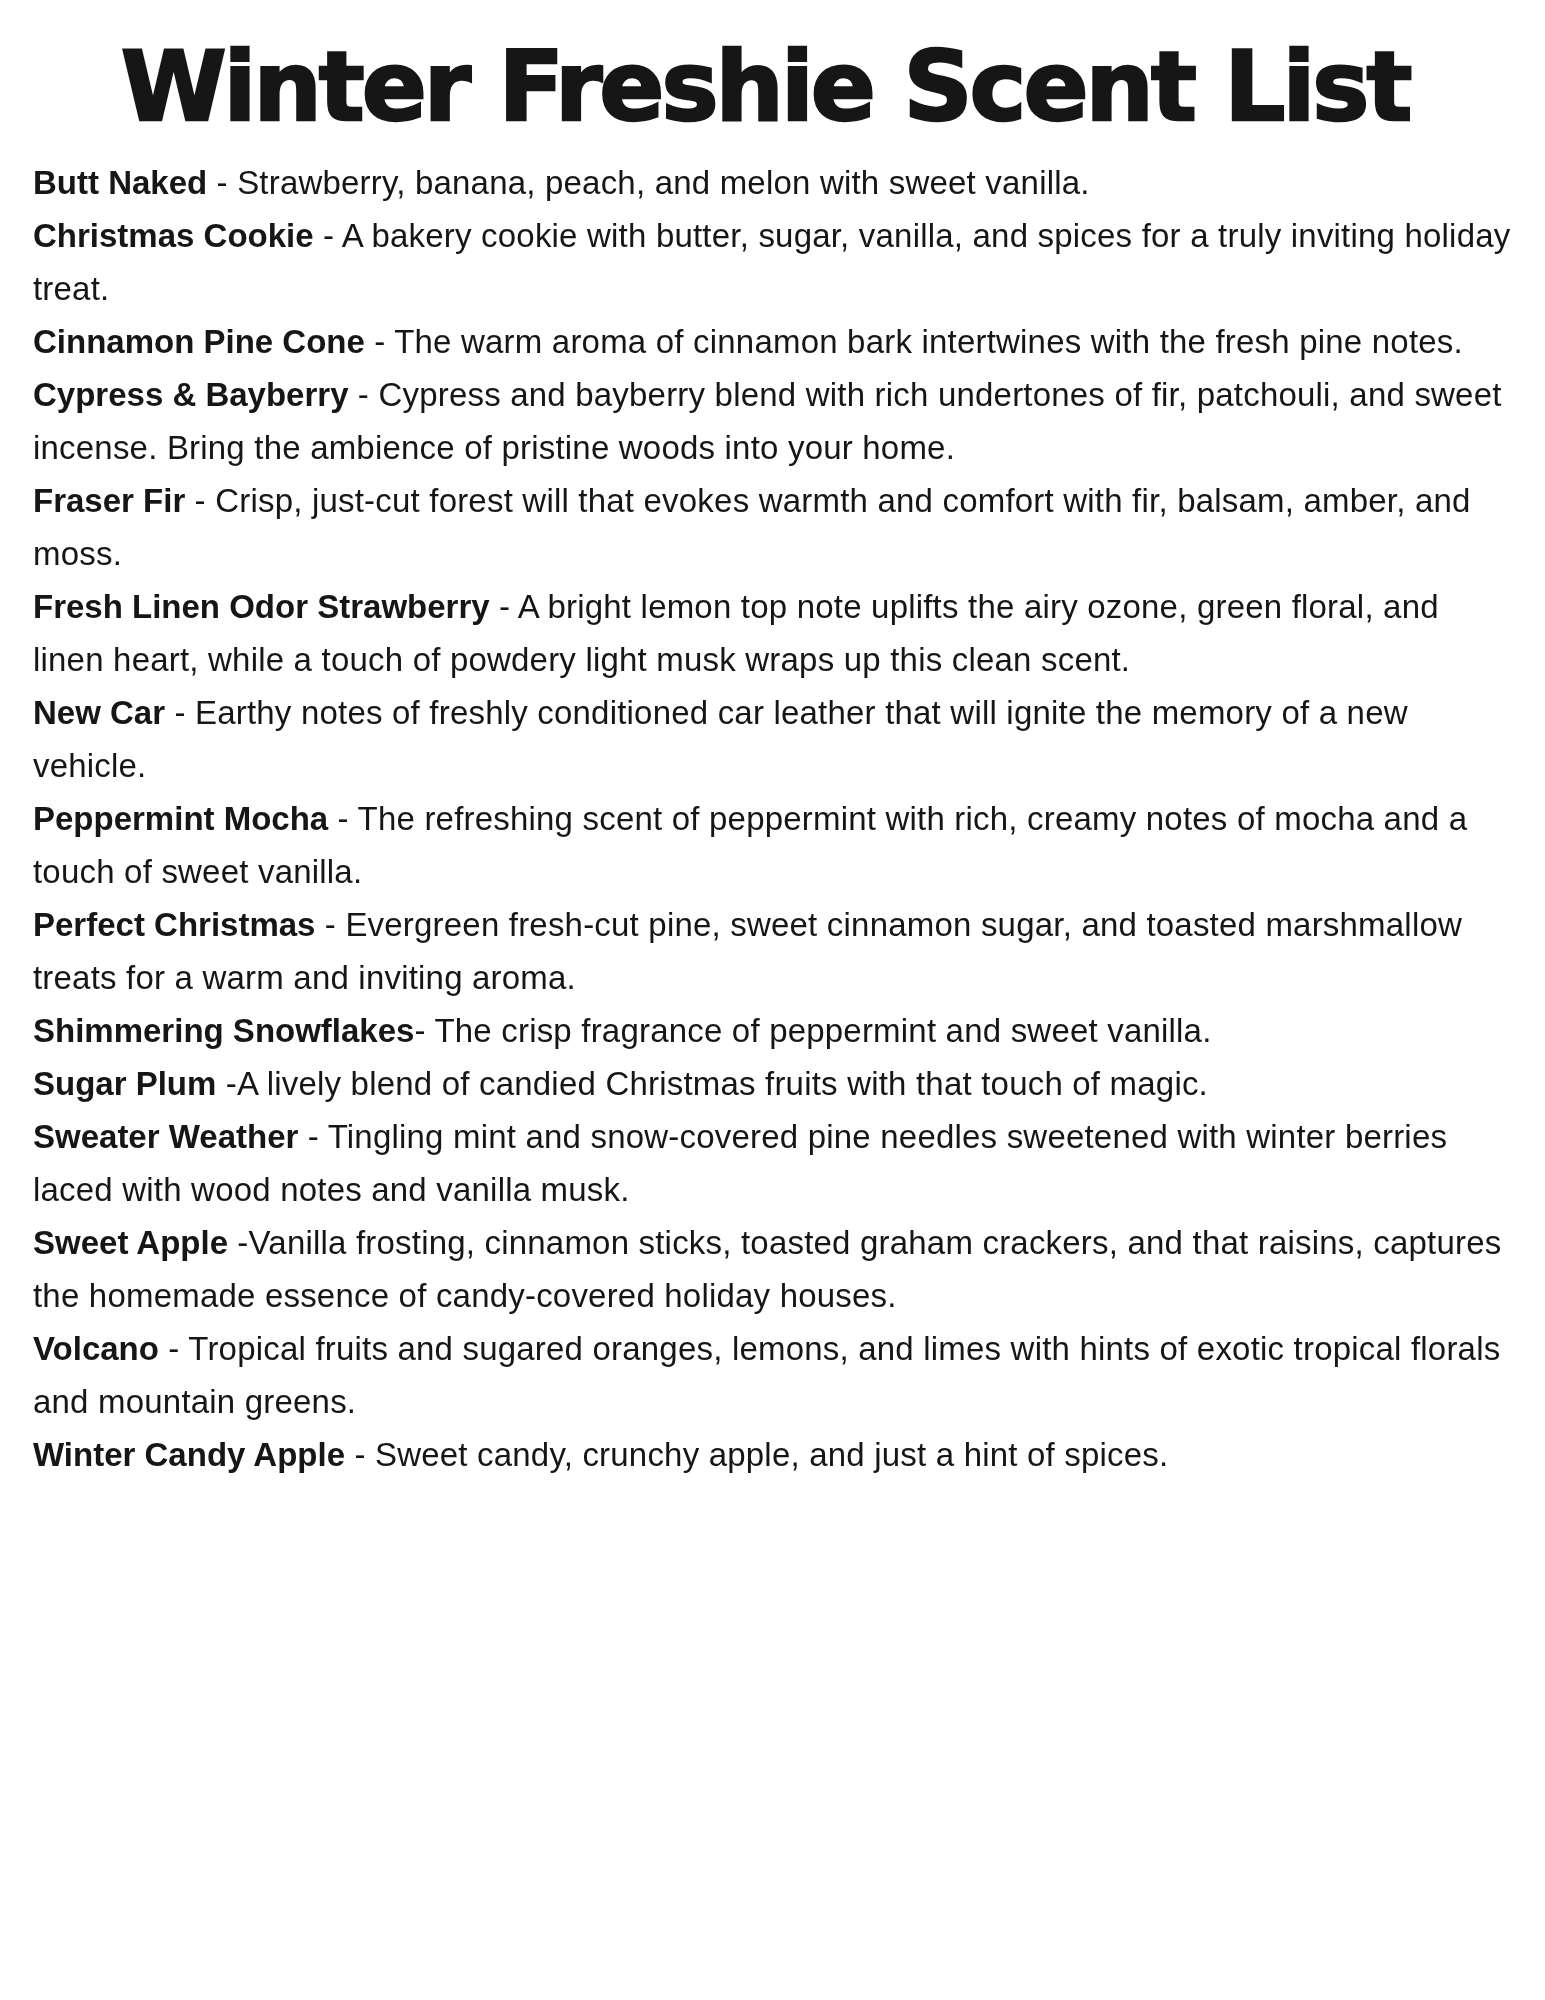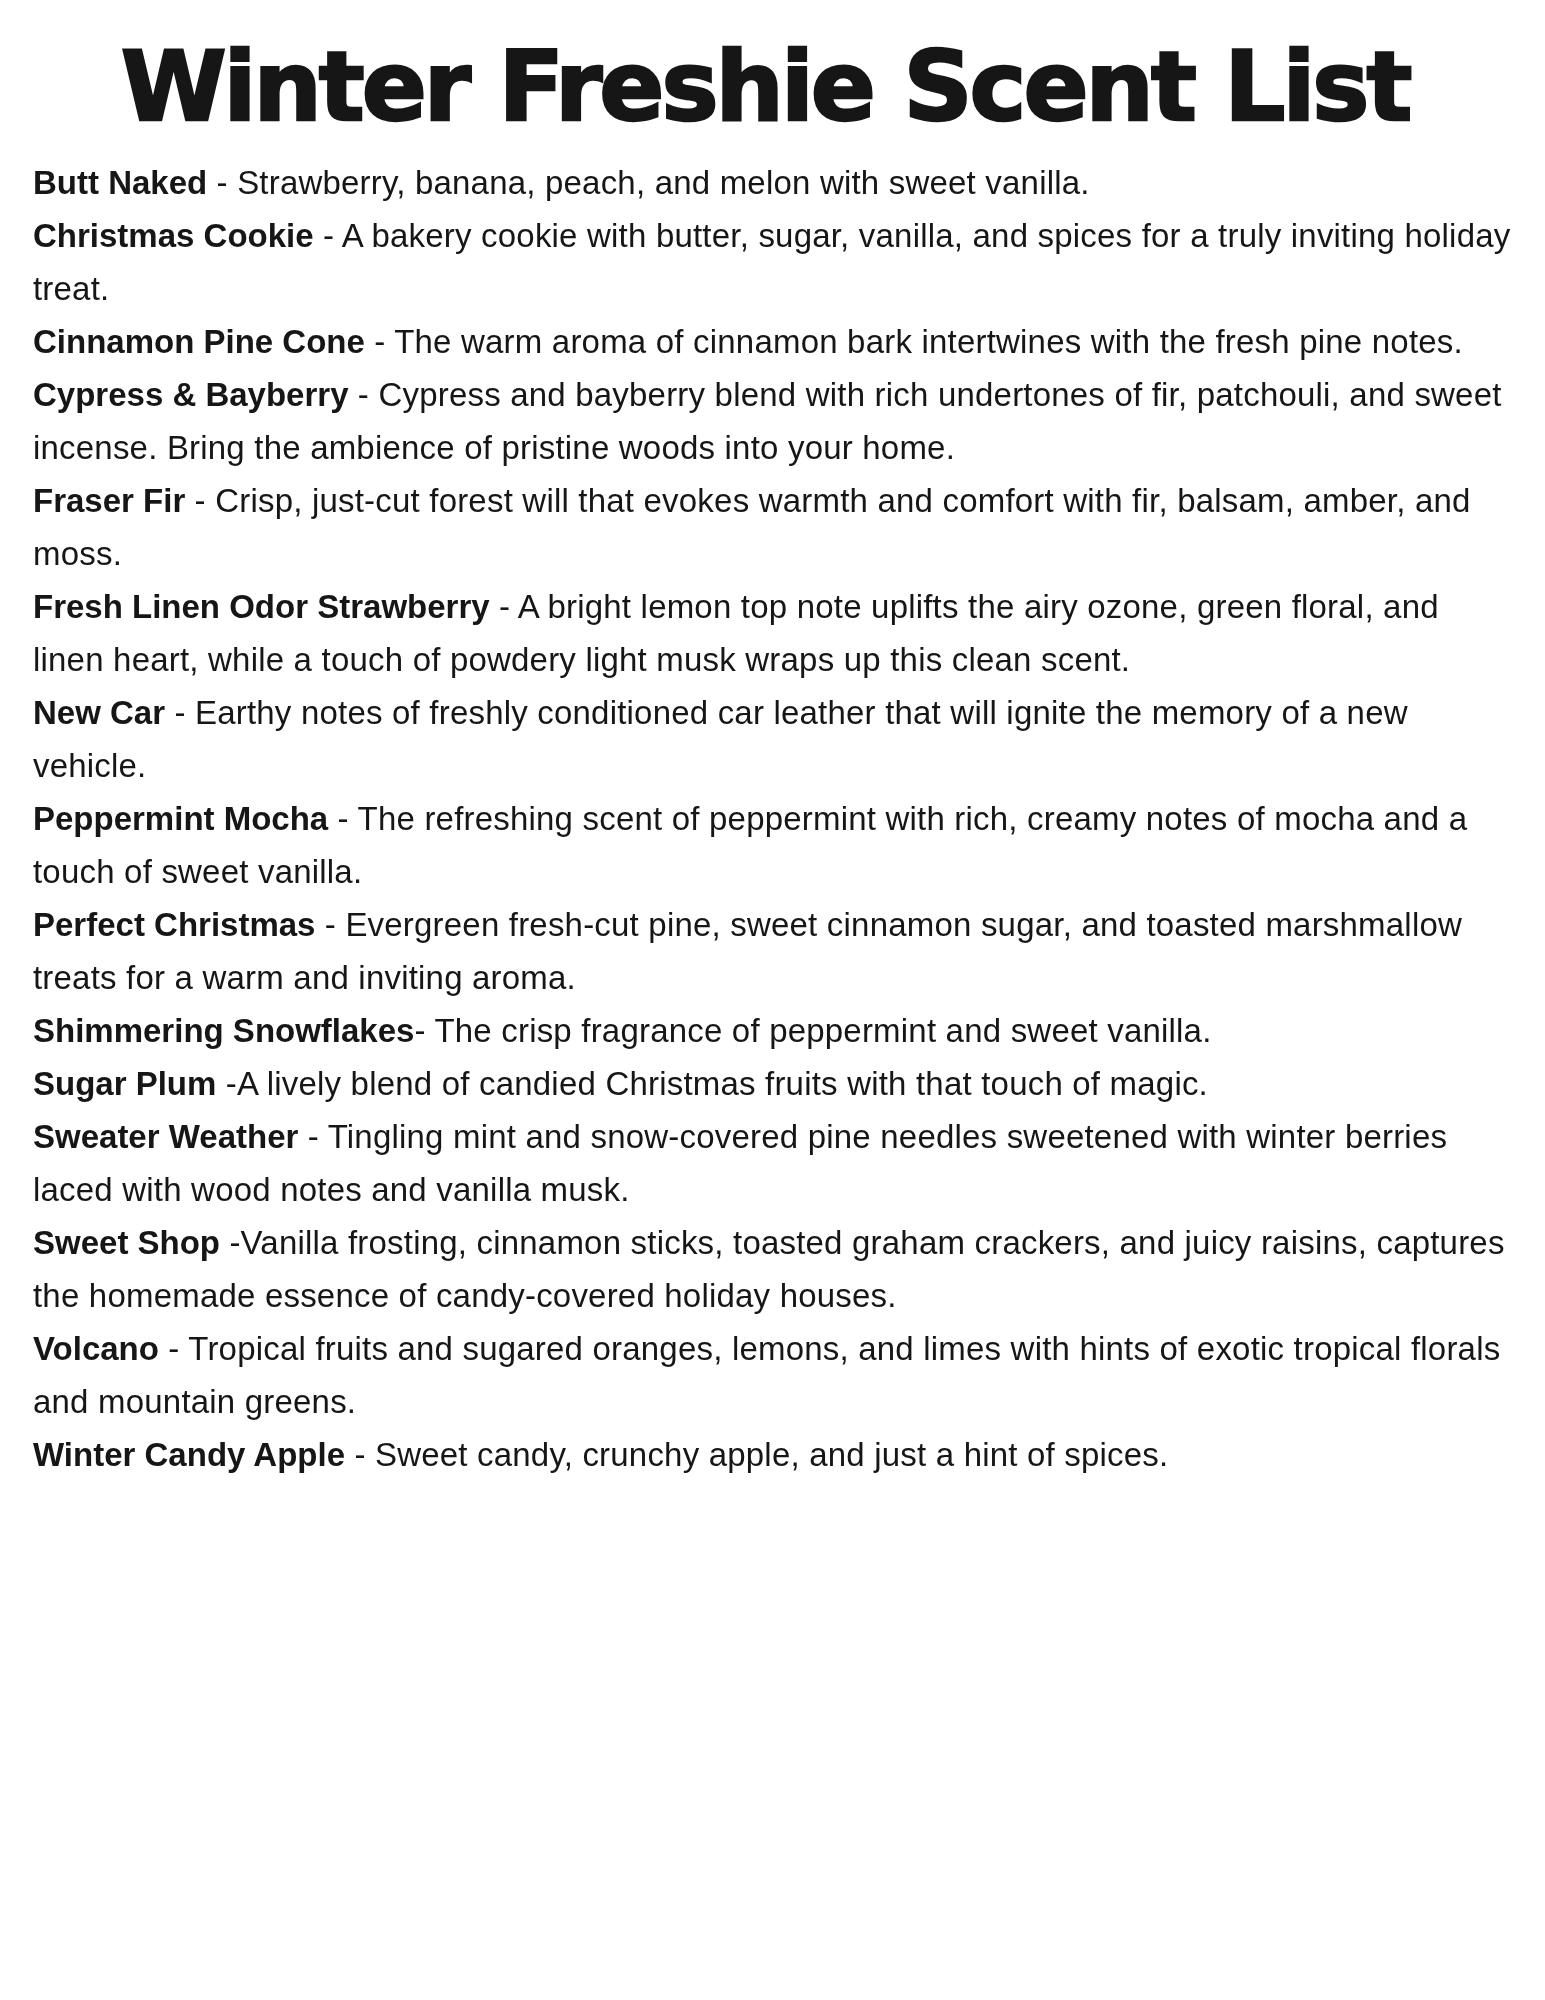--- a/index.html
+++ b/index.html
@@ -76,19 +76,19 @@
   <p class="scent"><strong class="scent-name">Peppermint Mocha</strong><span class="scent-sep"> - </span><span class="scent-desc">The refreshing scent of peppermint with rich, creamy notes of mocha and a touch of sweet vanilla.</span></p>
 
   <p class="scent"><strong class="scent-name">Perfect Christmas</strong><span class="scent-sep"> - </span><span class="scent-desc">Evergreen fresh-cut pine, sweet cinnamon sugar, and toasted marshmallow treats for a warm and inviting aroma.</span></p>
 
   <p class="scent"><strong class="scent-name">Shimmering Snowflakes</strong><span class="scent-sep">- </span><span class="scent-desc">The crisp fragrance of peppermint and sweet vanilla.</span></p>
 
   <p class="scent"><strong class="scent-name">Sugar Plum</strong><span class="scent-sep"> -</span><span class="scent-desc">A lively blend of candied Christmas fruits with that touch of magic.</span></p>
 
   <p class="scent"><strong class="scent-name">Sweater Weather</strong><span class="scent-sep"> - </span><span class="scent-desc">Tingling mint and snow-covered pine needles sweetened with winter berries laced with wood notes and vanilla musk.</span></p>
 
-  <p class="scent"><strong class="scent-name">Sweet Shop</strong><span class="scent-sep"> -</span><span class="scent-desc">Vanilla frosting, cinnamon sticks, toasted graham crackers, and juicy raisins, captures the homemade essence of candy-covered holiday houses.</span></p>
+  <p class="scent"><strong class="scent-name">Sweet Apple</strong><span class="scent-sep"> -</span><span class="scent-desc">Vanilla frosting, cinnamon sticks, toasted graham crackers, and that raisins, captures the homemade essence of candy-covered holiday houses.</span></p>
 
   <p class="scent"><strong class="scent-name">Volcano</strong><span class="scent-sep"> - </span><span class="scent-desc">Tropical fruits and sugared oranges, lemons, and limes with hints of exotic tropical florals and mountain greens.</span></p>
 
   <p class="scent"><strong class="scent-name">Winter Candy Apple</strong><span class="scent-sep"> - </span><span class="scent-desc">Sweet candy, crunchy apple, and just a hint of spices.</span></p>
 </div>
 </div>
 
 </body></html>

